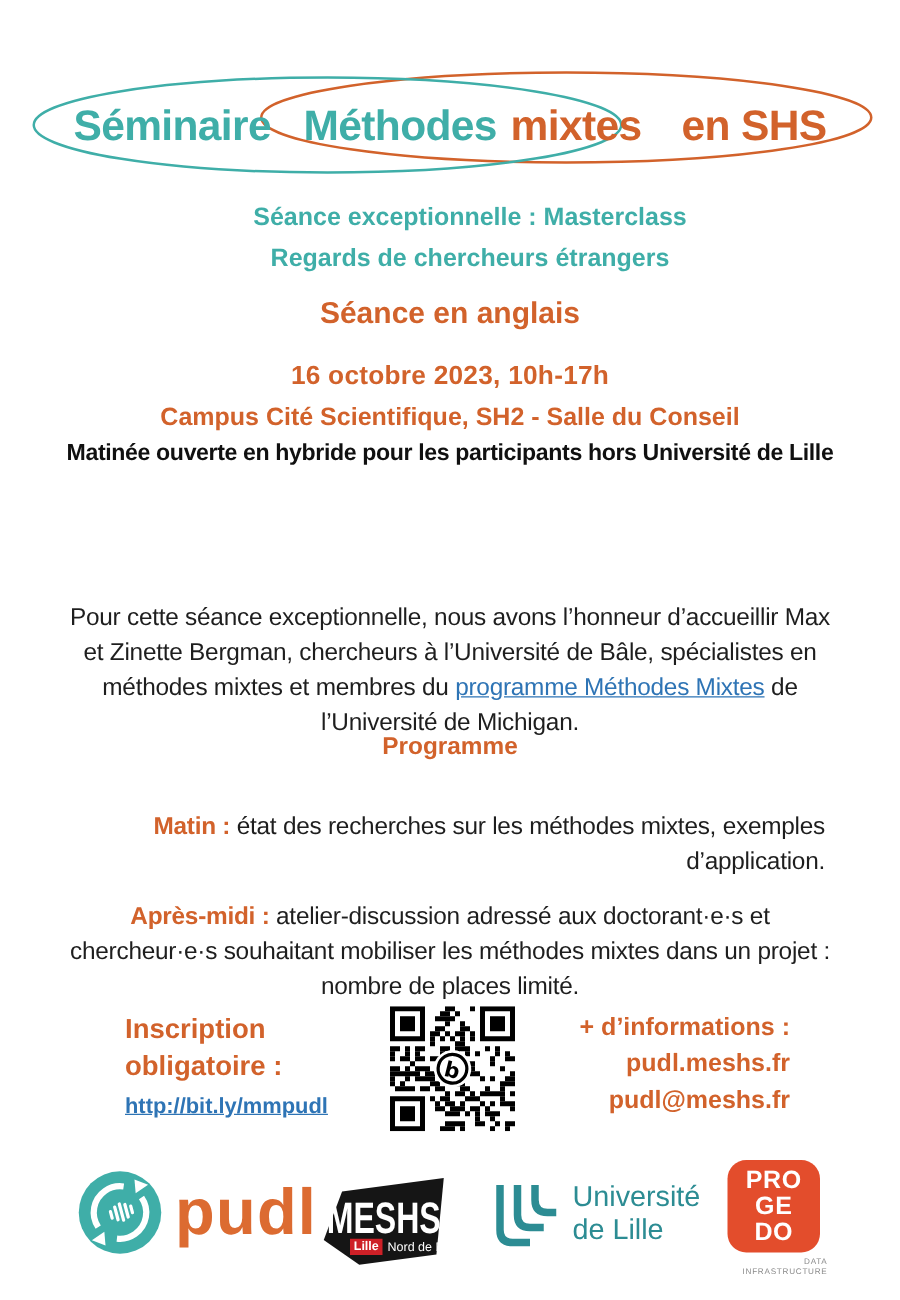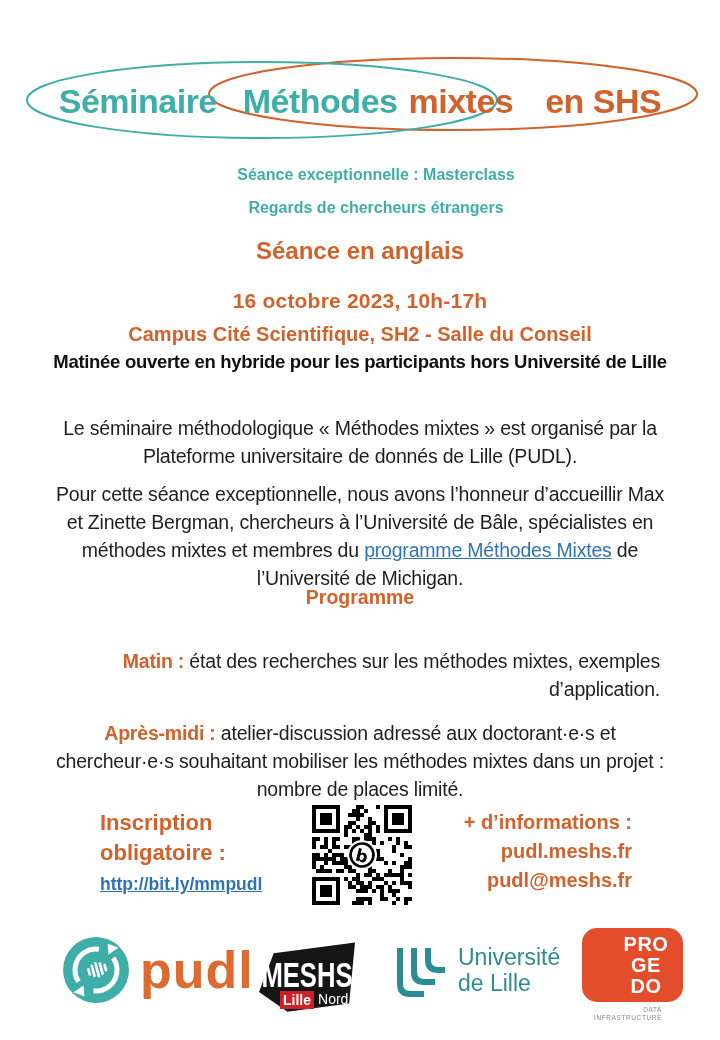--- a/index.html
+++ b/index.html
@@ -12,21 +12,21 @@
   .abs{position:absolute;}
   .center{left:0;right:0;text-align:center;}
 
   
   .title-row{top:82px;display:flex;justify-content:center;align-items:baseline;
              font-size:34px;font-weight:bold;letter-spacing:-0.5px;}
   .t-teal{color:var(--teal);} .t-orange{color:var(--orange);}
   .gap-lg{margin-left:26px;} .gap-sm{margin-left:11px;} .gap-xl{margin-left:32px;}
 
   
-  .subtitle{top:158px;color:var(--teal);font-size:16px;font-weight:bold;line-height:33px;padding-left:32px;}
+  .subtitle{top:158px;color:var(--teal);font-size:20px;font-weight:bold;line-height:33px;padding-left:32px;}
   .lang{top:237px;color:var(--orange);font-size:24px;font-weight:bold;}
   .date{top:289px;color:var(--orange);font-size:21px;font-weight:bold;letter-spacing:0.2px;}
   .venue{top:323px;color:var(--orange);font-size:20px;font-weight:bold;}
   .hybrid{top:351px;color:#101010;font-size:18.5px;font-weight:bold;letter-spacing:-0.3px;}
 
   
   .bodytext{color:var(--ink);font-size:19.5px;line-height:28px;letter-spacing:-0.2px;}
   .intro{top:394px;left:48px;width:624px;text-align:center;}
   .guests{top:460px;left:48px;width:624px;text-align:center;}
   .prog-head{top:586px;color:var(--orange);font-size:19.5px;font-weight:bold;}
@@ -46,29 +46,29 @@
 
   
   .logo-pudl{top:936px;left:62px;display:flex;align-items:center;justify-content:center;}
   .pudl-word{color:#DC6B31;font-size:52px;font-weight:bold;letter-spacing:1px;
              margin-left:10px;line-height:66px;}
   .logo-meshs{top:928px;left:258px;width:98px;height:90px;}
   .meshs-shape{position:absolute;inset:0;background:#151515;
      clip-path:polygon(16% 28%, 99% 16%, 93% 84%, 30% 93%, 1% 71%);}
   .meshs-word{position:absolute;left:0;right:0;top:32px;text-align:center;color:#fff;
      font-size:27px;font-weight:bold;transform:scale(0.95,1.3);letter-spacing:0;}
-  .meshs-strip{position:absolute;left:22px;top:63px;display:flex;align-items:flex-start;
-     font-size:14px;color:#fff;white-space:nowrap;}
+  .meshs-strip{position:absolute;left:22px;top:63px;display:flex;align-items:flex-end;
+     font-size:10px;color:#fff;white-space:nowrap;}
   .meshs-badge{background:var(--meshs-red);padding:1px 3px;font-weight:bold;margin-right:4px;}
   .logo-univ{top:944px;left:393px;display:flex;align-items:flex-start;}
   .univ-text{margin-left:9px;color:var(--univ-teal);font-size:23px;line-height:26px;}
   .logo-progedo{top:928px;left:576px;width:86px;}
   .progedo-box{width:74px;height:74px;margin-left:6px;background:var(--progedo);
      border-radius:15px;color:#fff;display:flex;flex-direction:column;justify-content:center;
-     align-items:center;font-size:20px;font-weight:bold;line-height:21px;letter-spacing:0.5px;padding-left:27px;}
+     align-items:center;font-size:20px;font-weight:bold;line-height:21px;letter-spacing:0.5px;}
   .progedo-sub{margin-top:4px;text-align:right;color:#8a8a8a;font-size:6.5px;
      line-height:8px;letter-spacing:0.6px;}
 </style>
 </head>
 <body>
 
 <div class="page">
 
   <svg class="abs" style="top:52px;left:10px;" width="700" height="96" viewBox="0 0 700 96">
     <ellipse cx="443" cy="42" rx="244" ry="36" fill="none" stroke="#D2622B" stroke-width="2"></ellipse>
@@ -86,21 +86,20 @@
     <div>Séance exceptionnelle : Masterclass</div>
     <div>Regards de chercheurs étrangers</div>
   </div>
 
   <div class="abs center lang">Séance en anglais</div>
 
   <div class="abs center date">16 octobre 2023, 10h-17h</div>
   <div class="abs center venue">Campus Cité Scientifique, SH2 - Salle du Conseil</div>
   <div class="abs center hybrid">Matinée ouverte en hybride pour les participants hors Université de Lille</div>
 
-  <p class="abs bodytext intro">Le séminaire méthodologique « Méthodes mixtes » est organisé par la Plateforme universitaire de donnés de Lille (PUDL).</p>
 
   <p class="abs bodytext guests"><span>Pour cette séance exceptionnelle, nous avons l’honneur d’accueillir Max et Zinette Bergman, chercheurs à l’Université de Bâle, spécialistes en méthodes mixtes et membres du </span><a class="link">programme Méthodes Mixtes</a><span> de l’Université de Michigan.</span></p>
 
   <div class="abs center prog-head">Programme</div>
 
   <p class="abs bodytext matin"><span class="olabel">Matin :</span><span> état des recherches sur les méthodes mixtes, exemples d’application.</span></p>
 
   <p class="abs bodytext apres"><span class="olabel">Après-midi :</span><span> atelier-discussion adressé aux doctorant·e·s et chercheur·e·s souhaitant mobiliser les méthodes mixtes dans un projet : nombre de places limité.</span></p>
 
   <div class="abs inscription">

